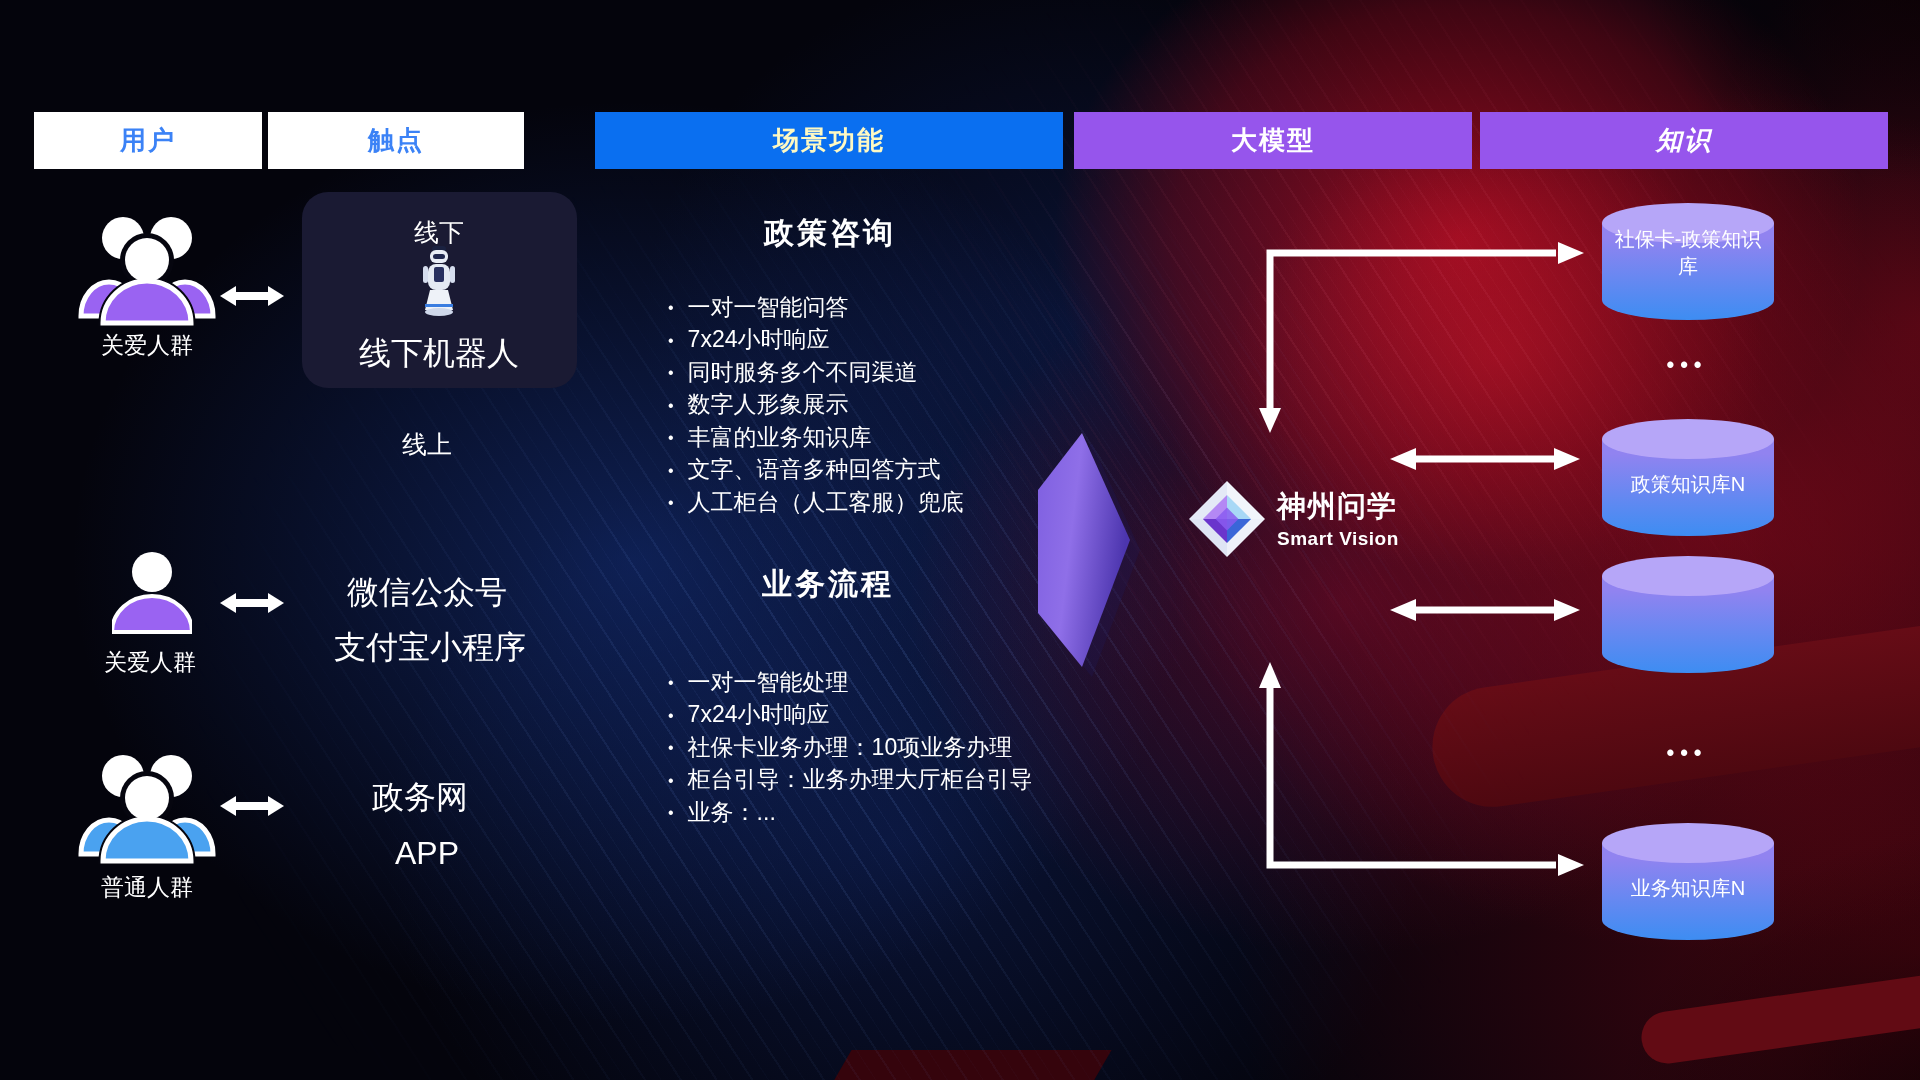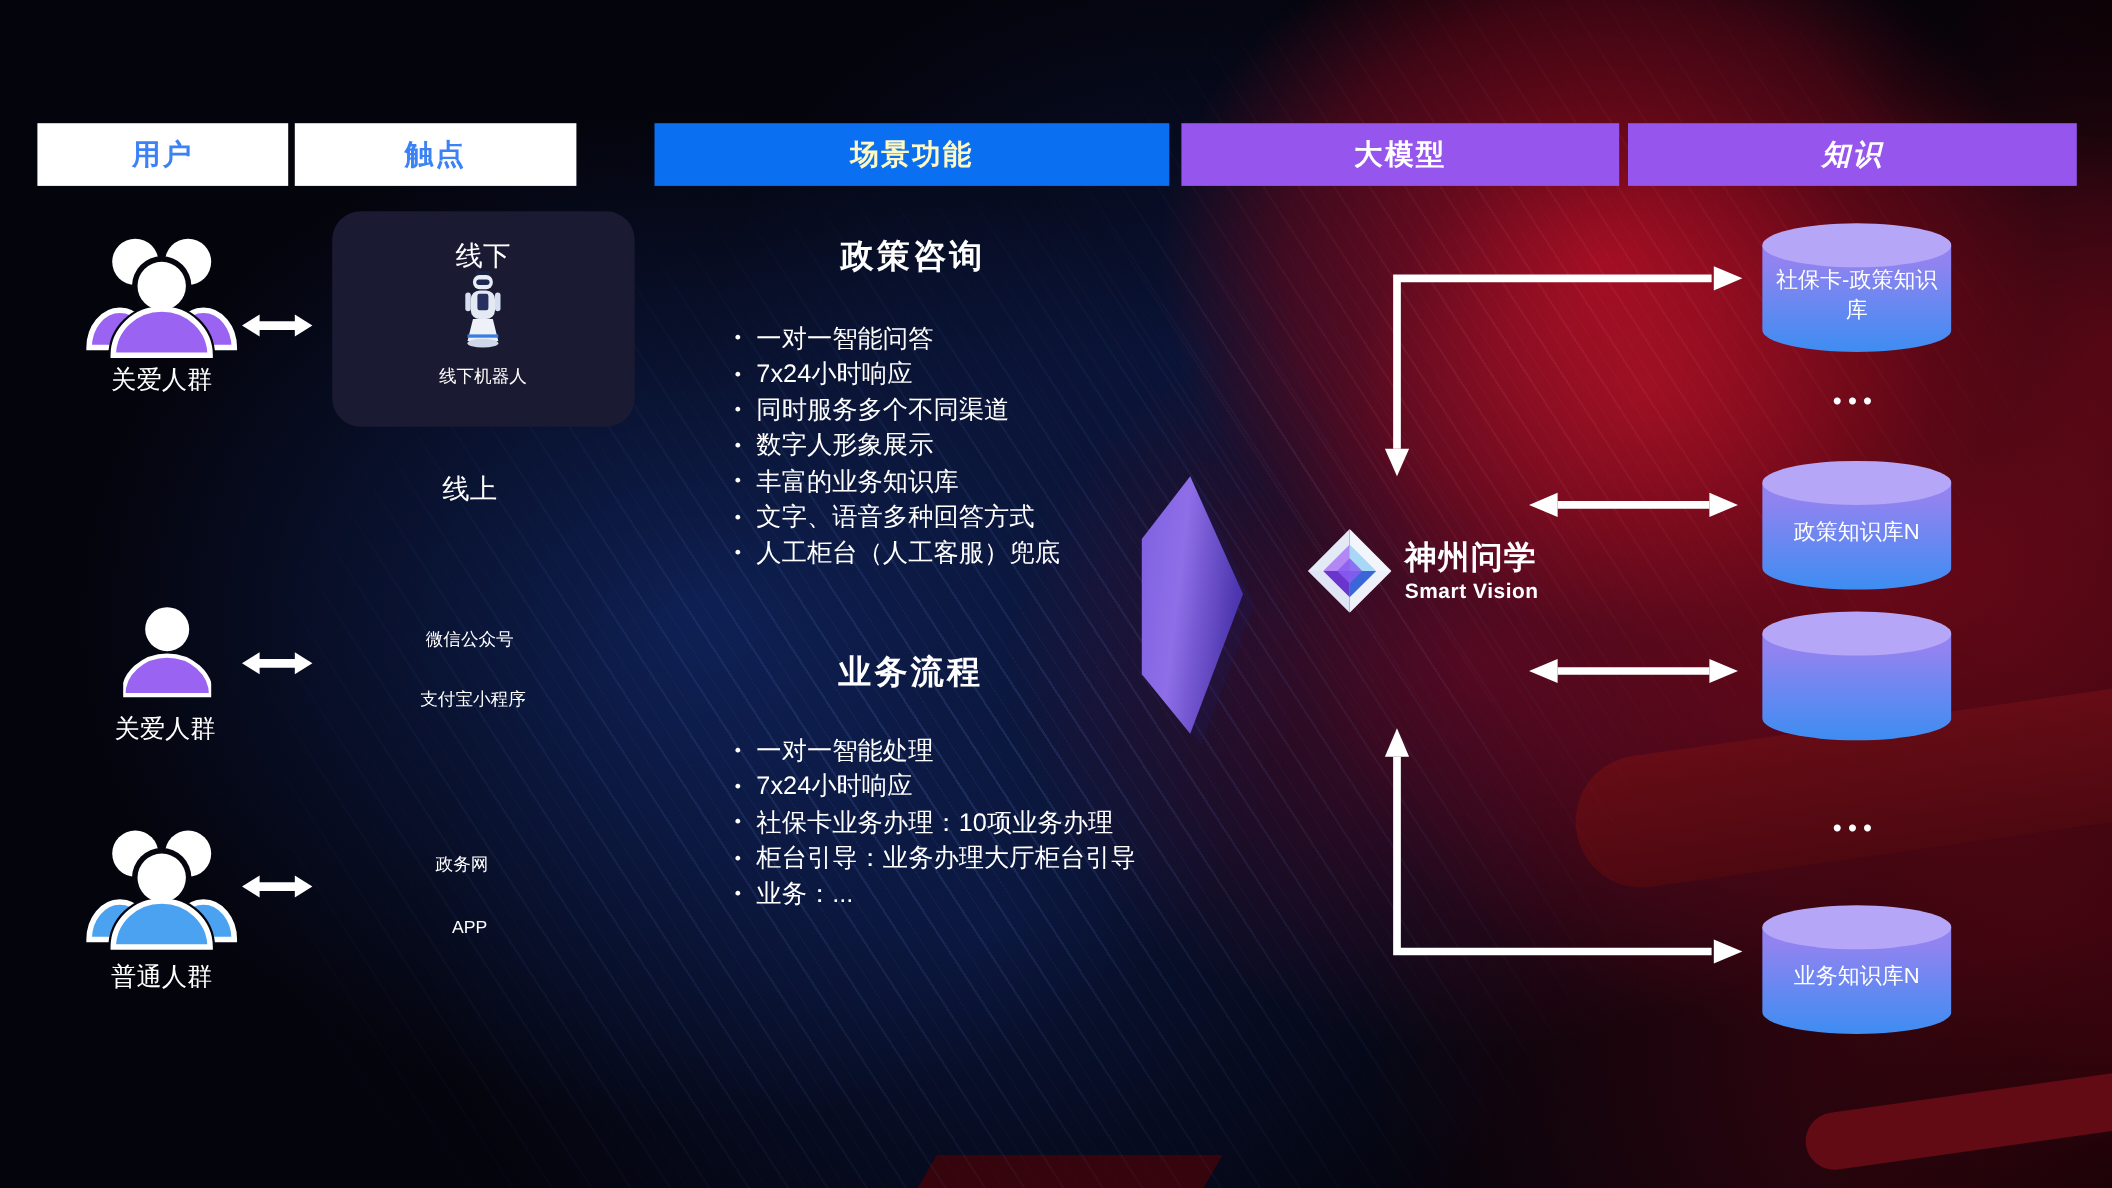--- a/index.html
+++ b/index.html
@@ -25,21 +25,21 @@
     -webkit-mask-image:radial-gradient(700px 560px at 72% 30%, #000 0%, rgba(0,0,0,0) 75%);
     mask-image:radial-gradient(700px 560px at 72% 30%, #000 0%, rgba(0,0,0,0) 75%);}
   .ribbonA{position:absolute;left:1430px;top:652px;width:620px;height:120px;border-radius:60px 0 0 60px;background:linear-gradient(180deg,#660c16,#4e0810);transform:rotate(-8deg);}
   .ribbonB{position:absolute;left:1640px;top:990px;width:360px;height:52px;border-radius:28px 0 0 28px;background:#620b14;transform:rotate(-8deg);}
   .ribbonC{position:absolute;left:840px;top:1050px;width:260px;height:40px;background:#35040c;transform:skewX(-30deg);}
   .hdr{position:absolute;top:112px;height:57px;display:flex;align-items:center;justify-content:center;font-size:26px;font-weight:bold;letter-spacing:2px;}
   .hdr.white{background:#fff;color:#3b82f6;}
   .hdr.blue{background:#0a6ff0;color:#fef9c3;}
   .hdr.purple{background:#9655ec;color:#fff;}
   .lbl{position:absolute;color:#fff;font-size:23px;text-align:center;}
-  .tp{position:absolute;color:#fff;font-size:16px;text-align:center;}
+  .tp{position:absolute;color:#fff;font-size:32px;text-align:center;}
   .robot-box{position:absolute;left:302px;top:192px;width:275px;height:196px;border-radius:26px;background:#1a1a33;}
   .sc-title{position:absolute;color:#fff;font-size:30px;font-weight:bold;text-align:center;letter-spacing:3px;}
   .sc-list{position:absolute;color:#fff;font-size:23px;}
   .sc-list .li{display:flex;align-items:center;height:32.5px;white-space:nowrap;}
   .sc-list .li::before{content:"•";font-size:16px;margin-right:14px;position:relative;top:1px;}
   .logo-name{position:absolute;left:1277px;top:487px;color:#fff;font-size:29px;font-weight:bold;letter-spacing:1px;}
   .logo-sub{position:absolute;left:1277px;top:528px;color:#fff;font-size:19px;font-weight:600;letter-spacing:0.5px;}
   .db{position:absolute;left:1602px;width:172px;height:120px;}
   .db-label{position:absolute;left:1608px;width:160px;height:73px;display:flex;align-items:center;justify-content:center;text-align:center;color:#fff;font-size:20px;line-height:27px;}
   .dots{position:absolute;left:1627px;width:120px;text-align:center;color:#fff;font-size:22px;letter-spacing:6px;font-weight:bold;}
@@ -116,21 +116,21 @@
   <div class="sc-title" style="left:680px;top:213px;width:300px;">政策咨询</div>
   <div class="sc-list" style="left:668px;top:291px;">
     <div class="li">一对一智能问答</div>
     <div class="li">7x24小时响应</div>
     <div class="li">同时服务多个不同渠道</div>
     <div class="li">数字人形象展示</div>
     <div class="li">丰富的业务知识库</div>
     <div class="li">文字、语音多种回答方式</div>
     <div class="li">人工柜台（人工客服）兜底</div>
   </div>
-  <div class="sc-title" style="left:678px;top:591px;width:300px;font-family:Liberation Serif, serif;">业务流程</div>
+  <div class="sc-title" style="left:678px;top:564px;width:300px;font-family:Liberation Serif, serif;">业务流程</div>
   <div class="sc-list" style="left:668px;top:666px;">
     <div class="li">一对一智能处理</div>
     <div class="li">7x24小时响应</div>
     <div class="li">社保卡业务办理：10项业务办理</div>
     <div class="li">柜台引导：业务办理大厅柜台引导</div>
     <div class="li">业务：...</div>
   </div>
 
   <svg class="abs" style="left:1020px;top:420px;" width="140" height="260" viewBox="0 0 140 260">
     <defs>
@@ -161,21 +161,21 @@
   <svg class="db" style="top:202px;" viewBox="0 0 172 120">
     <defs>
         <linearGradient id="cg1" x1="0" y1="0" x2="0" y2="1">
           <stop offset="0.15" stop-color="#9183f0"></stop>
           <stop offset="1" stop-color="#3d8df2"></stop>
         </linearGradient>
       </defs>
     <path d="M0,21 V98 A86,20 0 0 0 172,98 V21 Z" fill="url(#cg1)"></path>
     <ellipse cx="86" cy="21" rx="86" ry="20" fill="#b6a6f8"></ellipse>
   </svg>
-  <div class="db-label" style="top:232px;">社保卡-政策知识库</div>
+  <div class="db-label" style="top:216px;">社保卡-政策知识库</div>
 
   <div class="dots" style="top:352px;">•••</div>
 
   <svg class="db" style="top:418px;" viewBox="0 0 172 120">
     <defs>
         <linearGradient id="cg2" x1="0" y1="0" x2="0" y2="1">
           <stop offset="0.15" stop-color="#9183f0"></stop>
           <stop offset="1" stop-color="#3d8df2"></stop>
         </linearGradient>
       </defs>

